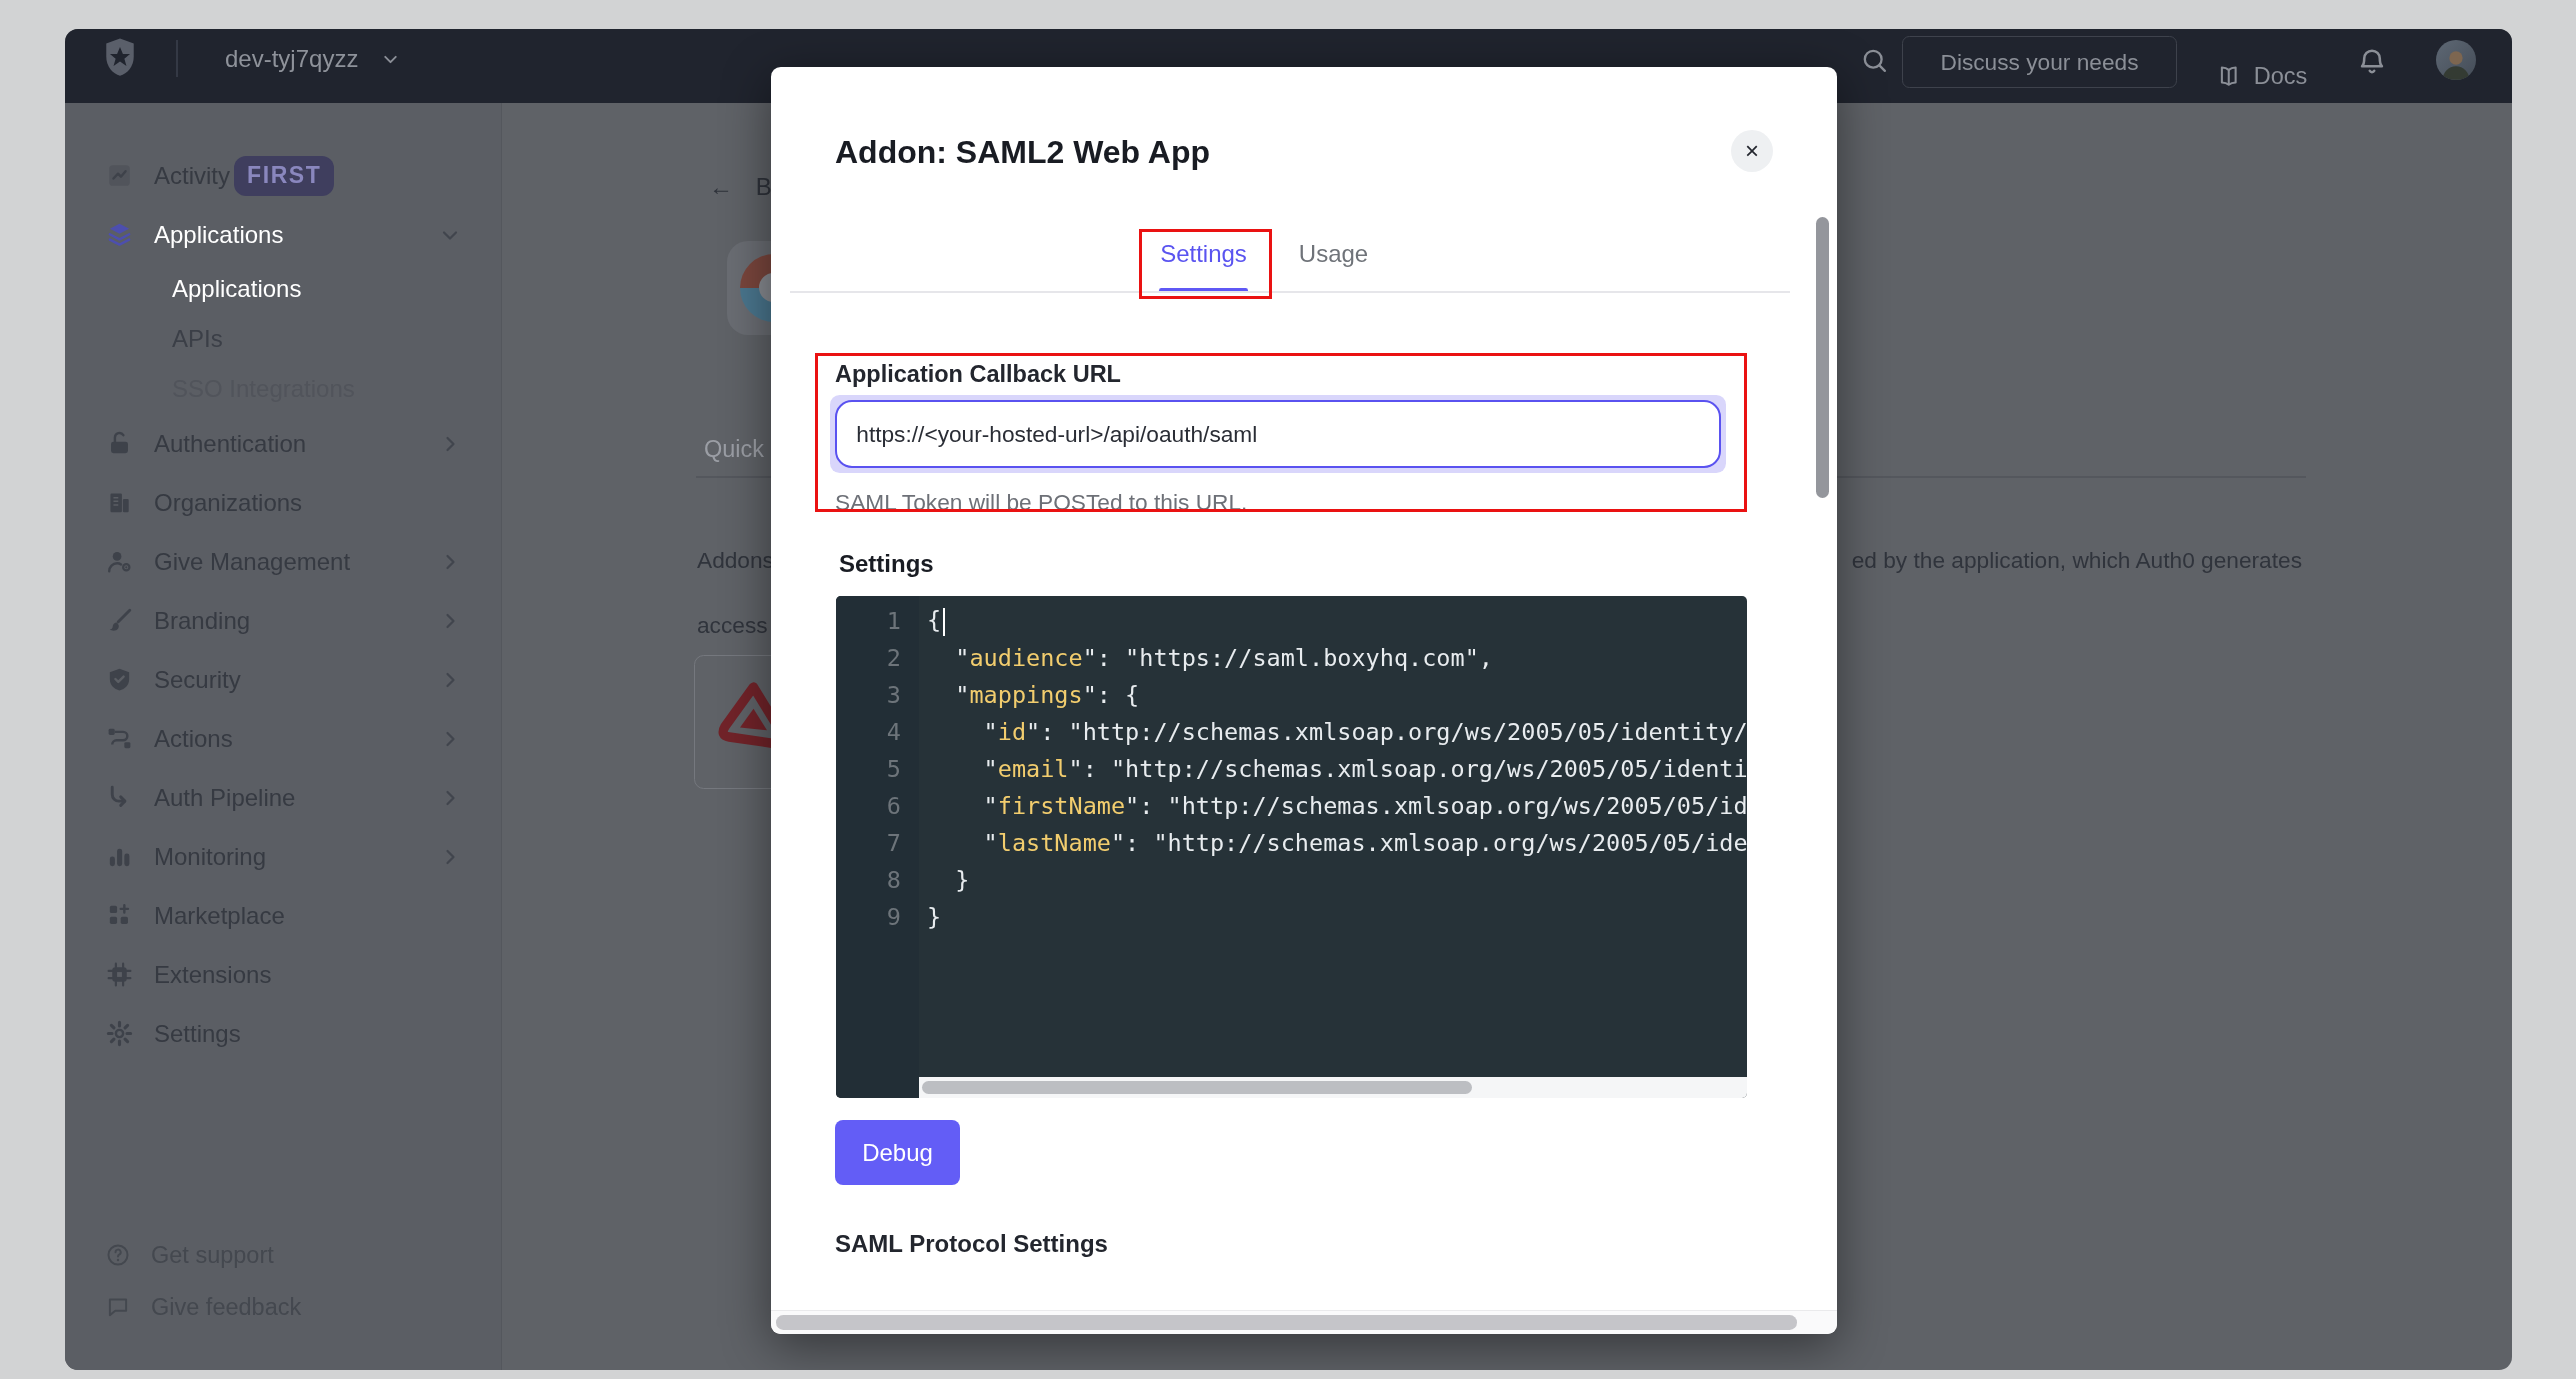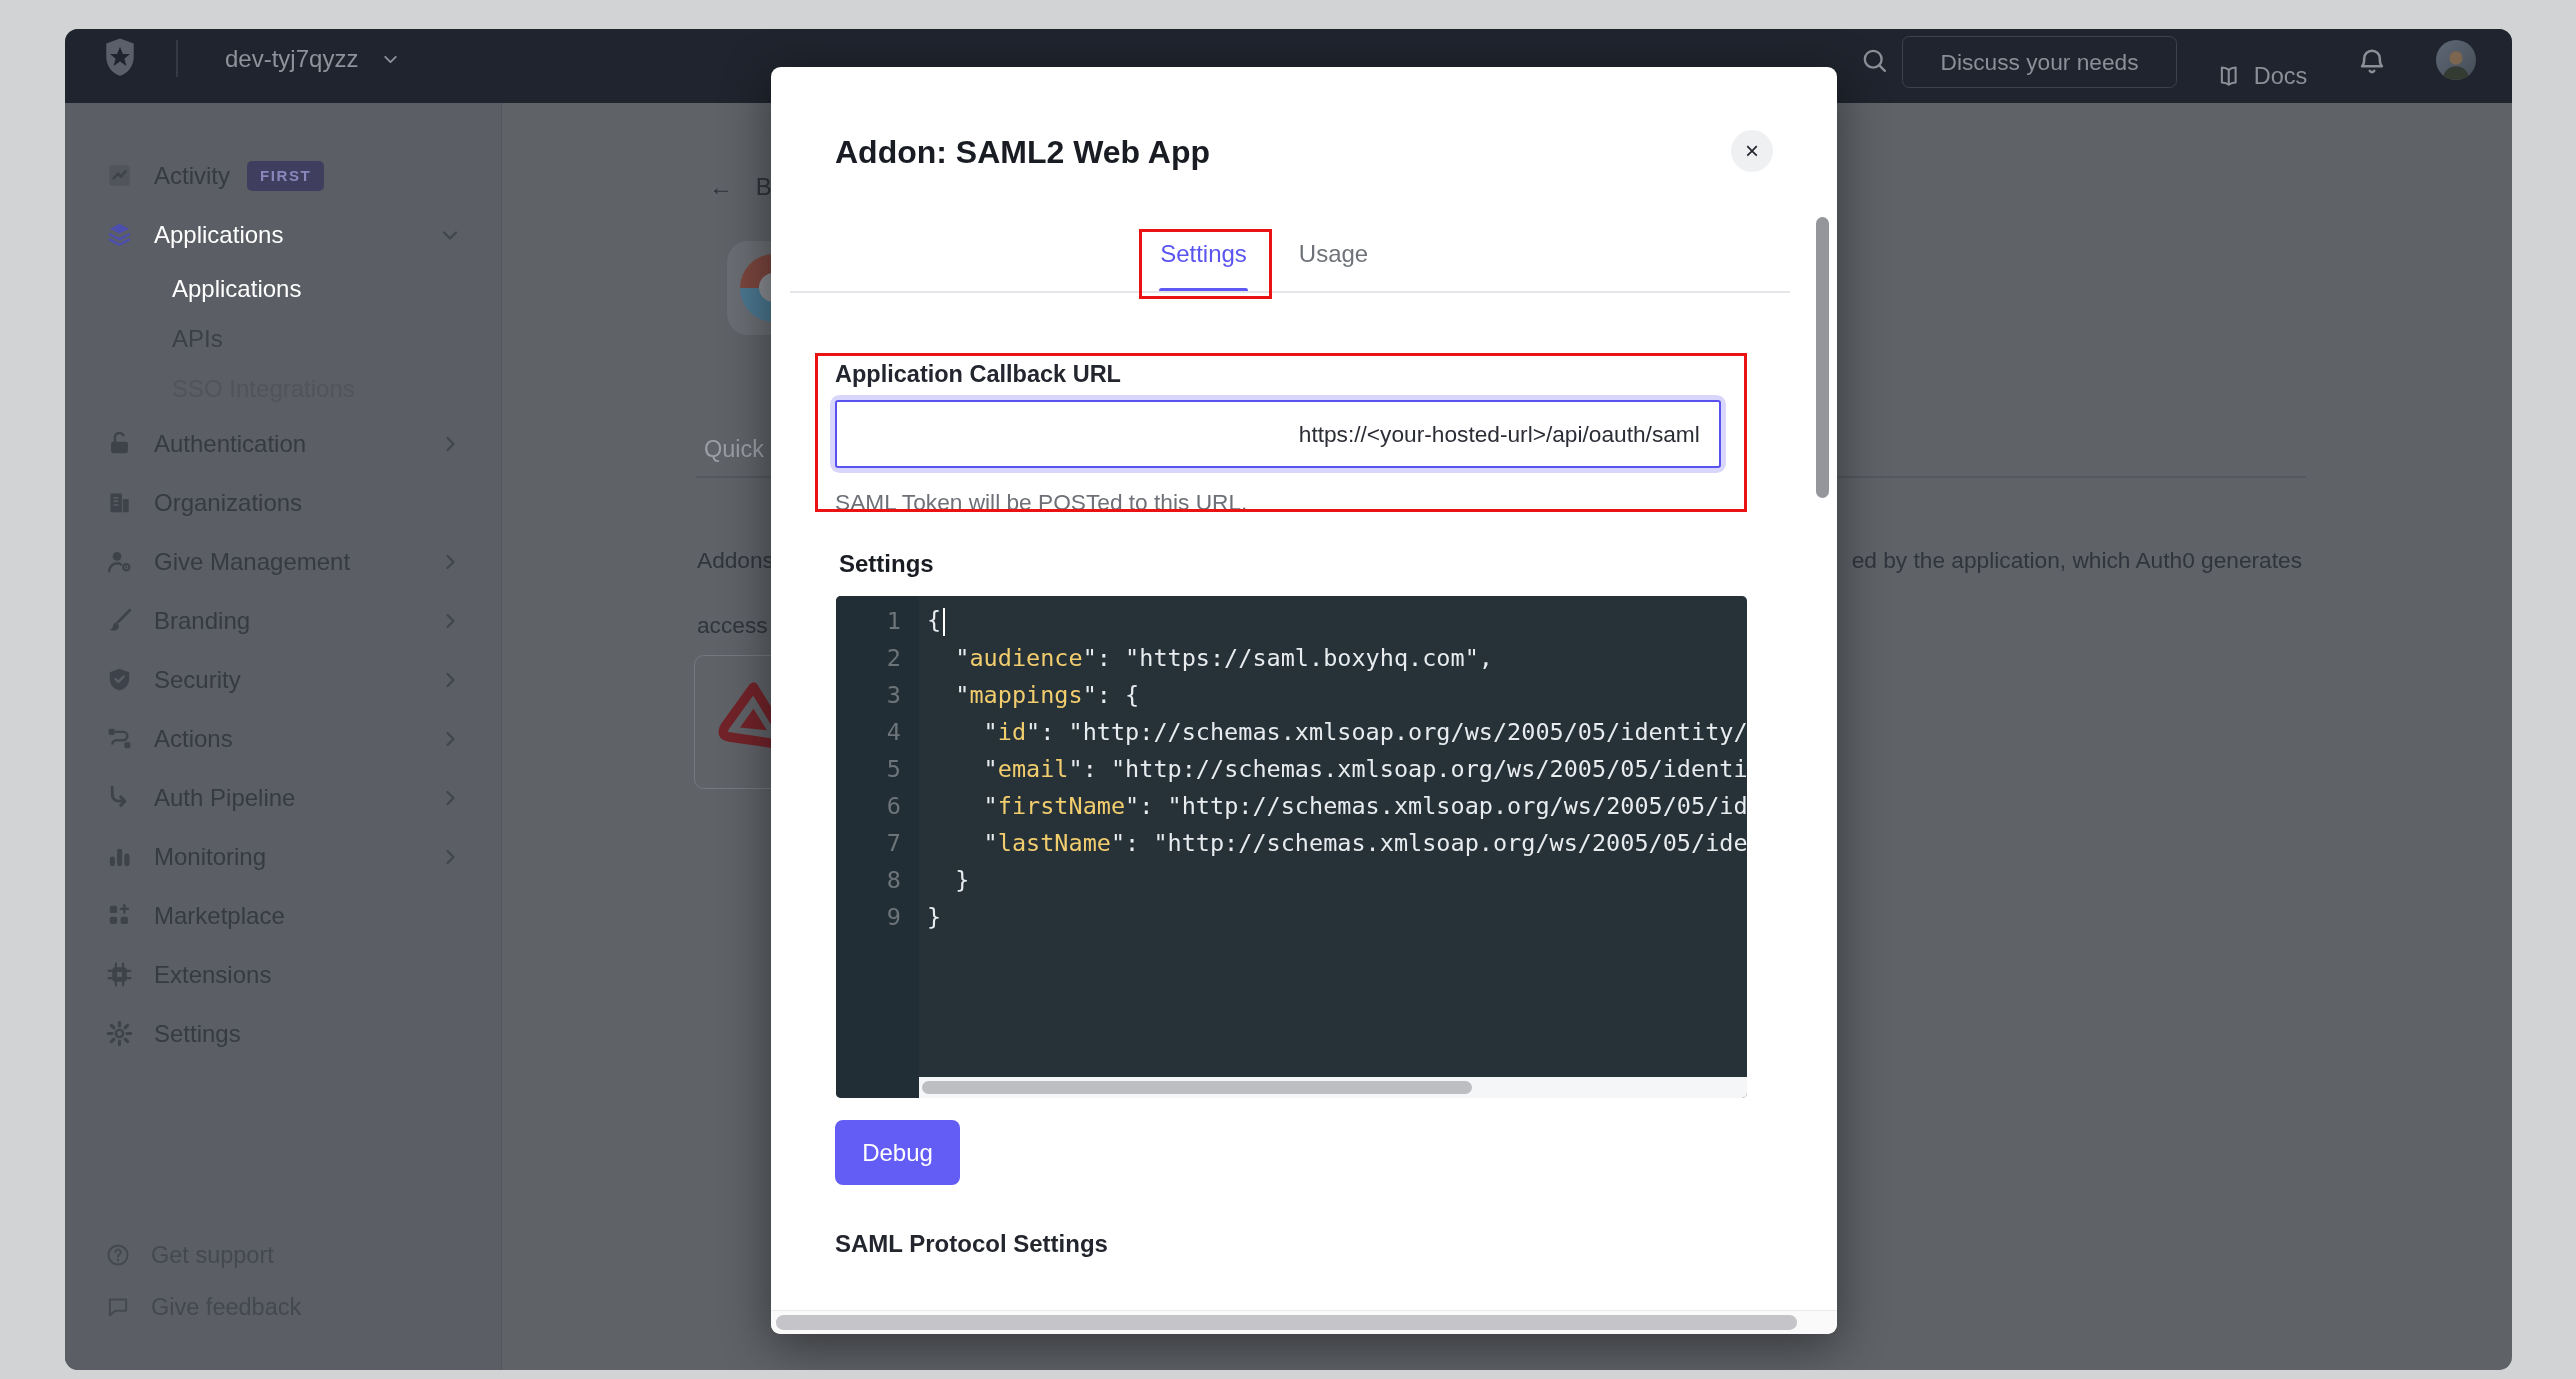--- a/index.html
+++ b/index.html
@@ -30,22 +30,22 @@
   .sidebar { position:absolute; left:0; top:74px; width:437px; bottom:0; background:#5b5e64;
              border-right:0.8px solid #54575d; z-index:2; }
   .snav { padding-top:43px; }
   .srow { position:relative; height:59px; display:flex; align-items:center; padding-left:40px;
           color:#363a42; font-size:24px; cursor:pointer; }
   .srow .sicon { width:29px; height:29px; margin-right:20px; color:#3e424a; flex:none; }
   .srow.sub { height:50px; padding-left:107px; color:#3b3f47; }
   .srow.sub.light { color:#51545b; }
   .srow.active { color:#ffffff; }
   .srow.active .sicon { color:#4d4fae; }
-  .badge { margin-left:17px; background:#3f3e5e; color:#8a87be; font-size:15px; font-weight:700;
-           letter-spacing:1.6px; padding:6.5px 13px; border-radius:5px; }
+  .badge { margin-left:4px; background:#3f3e5e; color:#8a87be; font-size:23px; font-weight:700;
+           letter-spacing:1.6px; padding:6.5px 13px; border-radius:12px; }
   .chev { position:absolute; right:39px; color:#41454d; }
   .sfoot { position:absolute; left:0; right:0; }
   .sfoot .srow { height:52px; color:#44484f; font-size:23.5px; }
   .sfoot .srow .sicon { color:#44484f; width:26px; height:26px; }
 
   
   .bg-el { position:absolute; z-index:1; }
   .back-link { left:644px; top:144px; display:flex; align-items:center; gap:22.7px;
                color:#2e323a; font-size:24px; cursor:pointer; white-space:nowrap; }
   .app-tile { left:662px; top:212px; width:94px; height:94px; border-radius:21px; background:#6a6d73;
@@ -75,22 +75,22 @@
   .m-underline { position:absolute; left:388px; top:221px; width:89px; height:4.9px; background:#5f58f5;
                  border-radius:2.4px; }
   .m-divider { position:absolute; left:19.4px; right:47px; top:224px; height:1.6px; background:#e6e6ea; }
   .ann { position:absolute; border:3.2px solid #ea1212; z-index:20; pointer-events:none; }
   .ann.tab-box { left:368px; top:162px; width:133px; height:70px; }
   .ann.cb-box { left:44px; top:286px; width:932px; height:159px; }
   .m-label { position:absolute; left:64px; top:294px; font-size:23.5px; font-weight:600; color:#23262e; }
   .m-ring { position:absolute; left:59px; top:328px; width:896px; height:78px; background:#d9d6fb;
             border-radius:9.7px; }
   .m-input { position:absolute; left:4.9px; top:4.9px; right:4.9px; bottom:4.9px; border:2.4px solid #5a52f0;
-             border-radius:3px; background:#fff; font-family:"Liberation Sans",sans-serif;
-             font-size:22.7px; color:#2a2d35; padding:0 19.4px; width:calc(100% - 9.7px);text-align:right; }
+             border-radius:17px; background:#fff; font-family:"Liberation Sans",sans-serif;
+             font-size:22.7px; color:#2a2d35; padding:0 19.4px; width:calc(100% - 9.7px); }
   .m-help { position:absolute; left:64px; top:422px; font-size:22.7px; color:#6d7077; }
   .m-section { position:absolute; left:68px; top:483px; font-size:24px; font-weight:700; color:#191c23; }
 
   .editor { position:absolute; left:65px; top:529px; width:911px; height:502px; background:#263238;
             border-radius:4.9px; overflow:hidden; }
   .gutter { position:absolute; left:0; top:0; bottom:0; width:83px; background:#222e36; }
   .cline { position:relative; height:37px; display:flex; align-items:center; font-family:"DejaVu Sans Mono",monospace;
            font-size:23.5px; white-space:pre; }
   .clines { position:absolute; left:0; top:6.5px; right:0; }
   .ln { width:83px; flex:none; text-align:right; padding-right:18px; color:#6d747a; }

